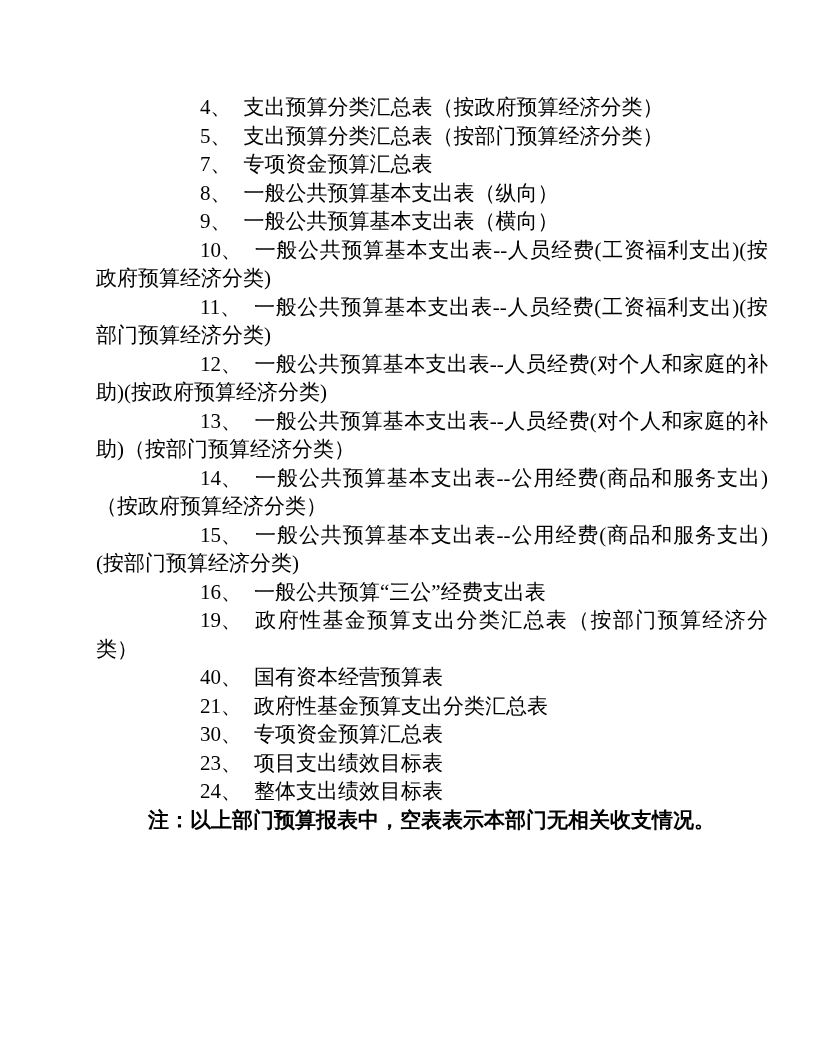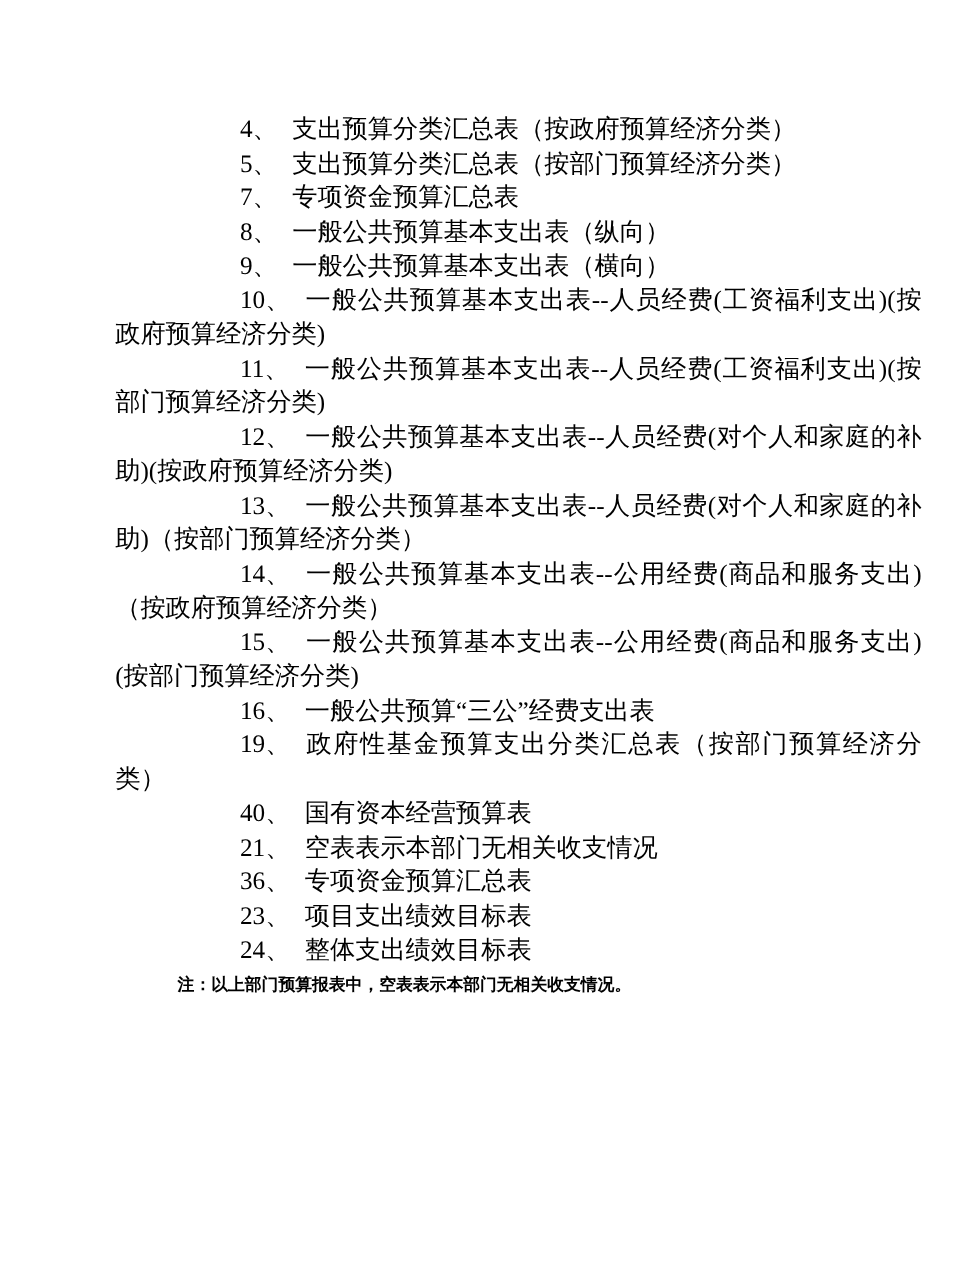--- a/index.html
+++ b/index.html
@@ -33,21 +33,21 @@
   }
   .item .num {
     display: inline-block;
     min-width: 48px;
     text-align: right;
     margin-right: 12px;
   }
   .note {
     margin: 0;
     padding: 0;
-    font-size: 14px;
+    font-size: 21px;
     line-height: 28.5px;
     text-indent: 52px;
     font-family: "Liberation Sans", "DejaVu Sans", sans-serif;
     font-weight: bold;
     color: #000000;
   }
 </style>
 </head>
 <body>
 
@@ -61,21 +61,21 @@
     <p class="item"><span class="num">9、</span><span>一般公共预算基本支出表（横向）</span></p>
     <p class="item"><span class="num">10、</span><span>一般公共预算基本支出表--人员经费(工资福利支出)(按政府预算经济分类)</span></p>
     <p class="item"><span class="num">11、</span><span>一般公共预算基本支出表--人员经费(工资福利支出)(按部门预算经济分类)</span></p>
     <p class="item"><span class="num">12、</span><span>一般公共预算基本支出表--人员经费(对个人和家庭的补助)(按政府预算经济分类)</span></p>
     <p class="item"><span class="num">13、</span><span>一般公共预算基本支出表--人员经费(对个人和家庭的补助)（按部门预算经济分类）</span></p>
     <p class="item"><span class="num">14、</span><span>一般公共预算基本支出表--公用经费(商品和服务支出)（按政府预算经济分类）</span></p>
     <p class="item"><span class="num">15、</span><span>一般公共预算基本支出表--公用经费(商品和服务支出)(按部门预算经济分类)</span></p>
     <p class="item"><span class="num">16、</span><span>一般公共预算“三公”经费支出表</span></p>
     <p class="item"><span class="num">19、</span><span>政府性基金预算支出分类汇总表（按部门预算经济分类）</span></p>
     <p class="item"><span class="num">40、</span><span>国有资本经营预算表</span></p>
-    <p class="item"><span class="num">21、</span><span>空表表示本部门无相关收支情况</span></p>
-    <p class="item"><span class="num">36、</span><span>专项资金预算汇总表</span></p>
+    <p class="item"><span class="num">21、</span><span>政府性基金预算支出分类汇总表</span></p>
+    <p class="item"><span class="num">30、</span><span>专项资金预算汇总表</span></p>
     <p class="item"><span class="num">23、</span><span>项目支出绩效目标表</span></p>
     <p class="item"><span class="num">24、</span><span>整体支出绩效目标表</span></p>
 
     <p class="note">注：以上部门预算报表中，空表表示本部门无相关收支情况。</p>
 
   </div>
 </div>
 
 </body></html>

